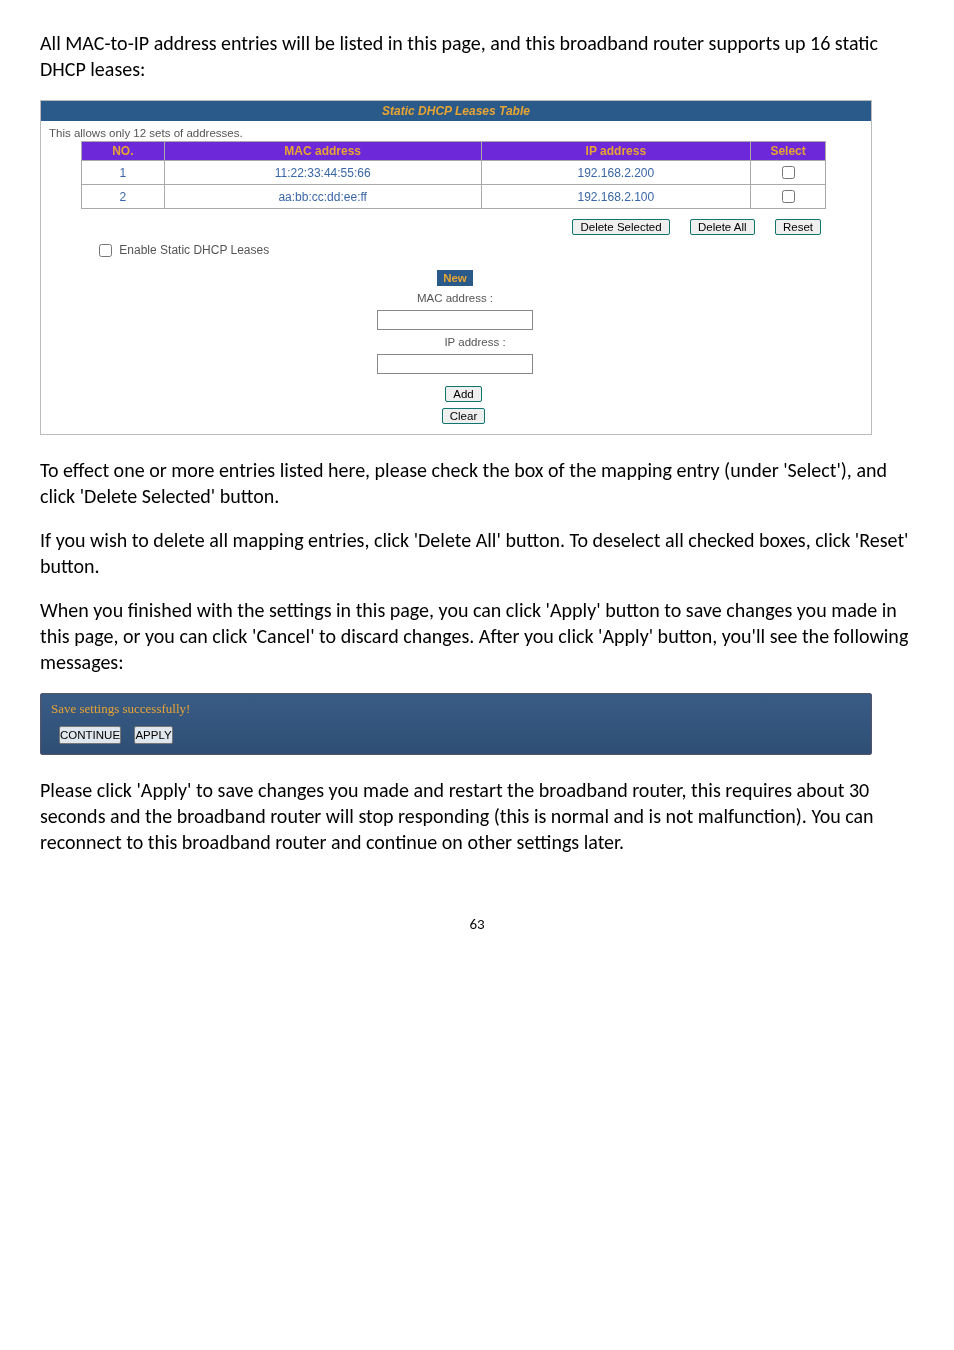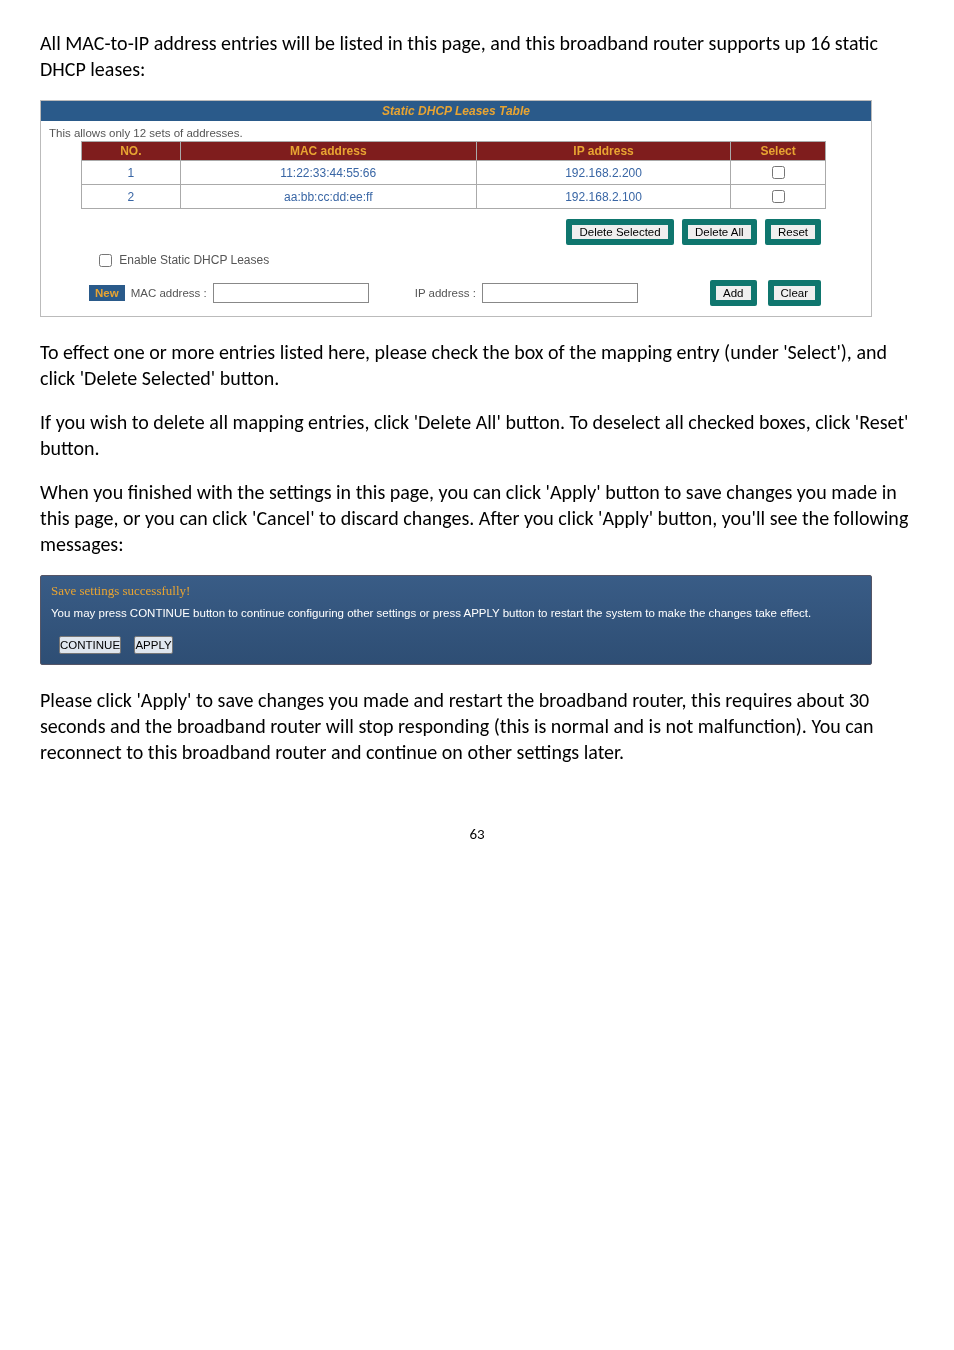--- a/index.html
+++ b/index.html
@@ -37,24 +37,24 @@
     padding: 6px 8px 2px 8px;
     color: #555;
     font-size: 11.5px;
   }
   .grid-table {
     margin: 0 40px 4px 40px;
     border-collapse: collapse;
     width: 745px;
   }
   .grid-table th {
-    background: #7f1d1d;
+    background: #6d28d9;
     color: #e8a432;
     border: 1px solid #aaa;
-    padding: 2px 20px;
+    padding: 2px 8px;
     font-size: 12px;
     font-weight: bold;
     text-align: center;
   }
   .grid-table td {
     border: 1px solid #aaa;
     padding: 2px 4px;
     text-align: center;
     color: #3966a5;
     font-size: 12px;
@@ -62,41 +62,42 @@
   }
   .btns-row {
     text-align: right;
     padding: 6px 50px 4px 0;
   }
   .btn {
     font-family: Arial, sans-serif;
     font-size: 11.5px;
     padding: 1px 7px;
     background: #efefef;
-    border: 6px solid #0f766e;
+    border: 1px solid #0f766e;
     border-radius: 2px;
     cursor: pointer;
-    margin-left: 5px;
+    margin-left: 17px;
   }
   .chk-line {
     padding: 2px 8px 6px 54px;
     color: #555;
     font-size: 12px;
   }
   .chk-line input[type=checkbox] {
     vertical-align: middle;
     margin-right: 4px;
   }
   .new-line {
     padding: 4px 50px 10px 48px;
     display: flex;
     align-items: center;
     gap: 6px;
     color: #555;
     font-size: 11.5px;
+    flex-direction: column;
   }
   .new-tag {
     background: #2a5a8a;
     color: #e8a432;
     font-weight: bold;
     padding: 2px 6px;
     font-size: 11.5px;
   }
   .new-line input[type=text] {
     border: 1px solid #888;
@@ -198,21 +199,20 @@
     <button class="btn">Clear</button>
   </div>
 </div>
 
 <p class="main-text">To effect one or more entries listed here, please check the box of the mapping entry (under 'Select'), and click 'Delete Selected' button.</p>
 <p class="main-text">If you wish to delete all mapping entries, click 'Delete All' button. To deselect all checked boxes, click 'Reset' button.</p>
 <p class="main-text">When you finished with the settings in this page, you can click 'Apply' button to save changes you made in this page, or you can click 'Cancel' to discard changes. After you click 'Apply' button, you'll see the following messages:</p>
 
 <div class="blue-box">
   <div class="blue-heading">Save settings successfully!</div>
-  <div class="blue-body">You may press CONTINUE button to continue configuring other settings or press APPLY button to restart the system to make the changes take effect.</div>
   <div class="blue-btns">
     <button class="blue-btn">CONTINUE</button>
     <button class="blue-btn">APPLY</button>
   </div>
 </div>
 
 <p class="main-text">Please click 'Apply' to save changes you made and restart the broadband router, this requires about 30 seconds and the broadband router will stop responding (this is normal and is not malfunction). You can reconnect to this broadband router and continue on other settings later.</p>
 
 <div class="page-no">63</div>
 

